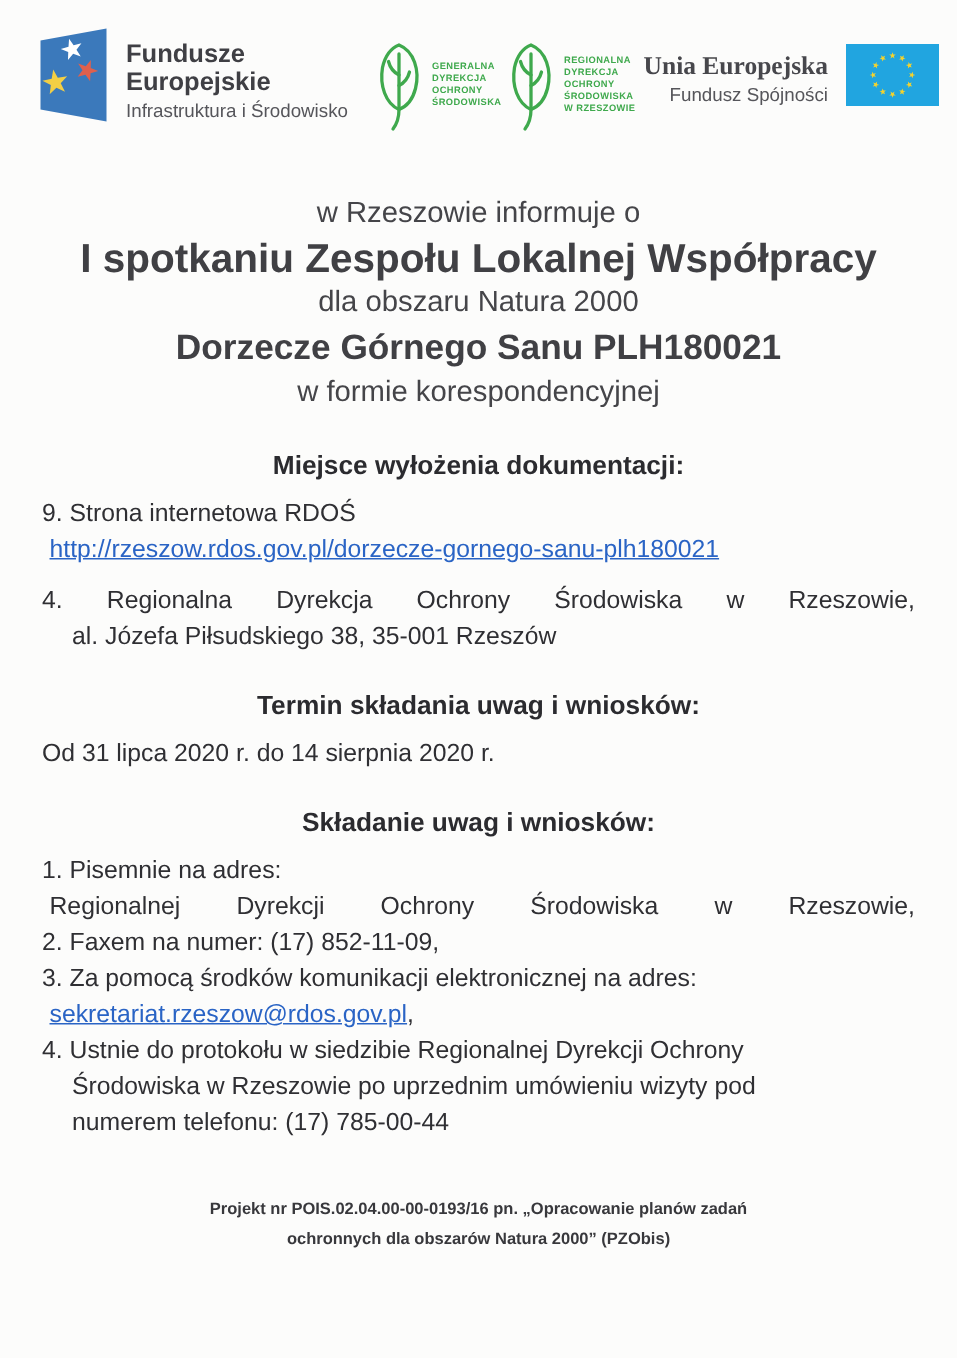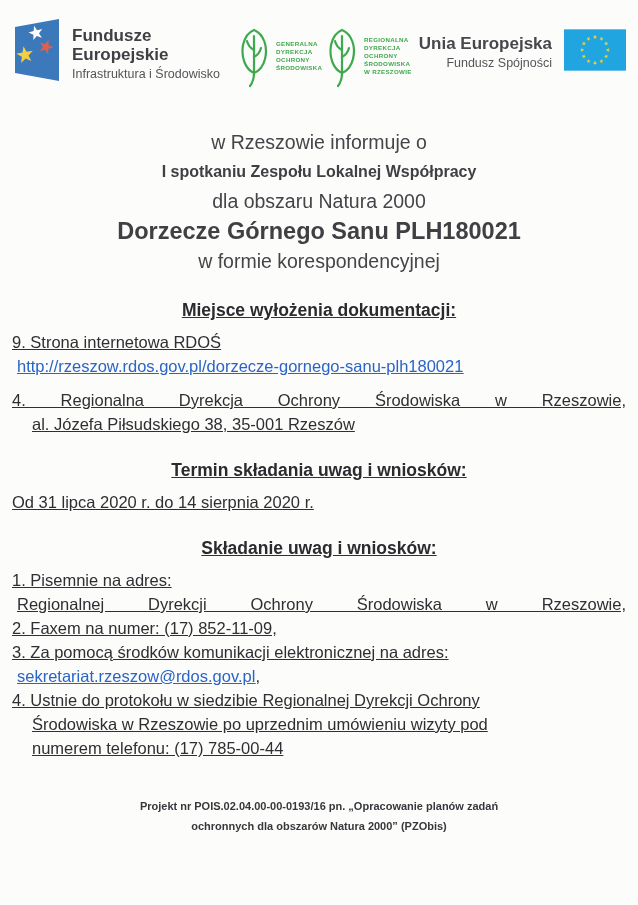--- a/index.html
+++ b/index.html
@@ -6,42 +6,42 @@
   .page{
     position:relative;
     width:638px;height:905px;
     margin:0 auto;
     background:#fcfcfb;
     font-family:"Liberation Sans", sans-serif;
     color:#303034;
     overflow:hidden;
   }
   
-  .logos{position:relative;height:104px;}
+  .logos{position:relative;height:104px;margin-left:12px;}
   .fe-logo{position:absolute;left:12px;top:18px;display:flex;align-items:flex-start;}
   .fe-flag{width:50px;height:64px;}
   .fe-text{margin-left:10px;padding-top:8px;}
   .fe-name{font-size:17px;line-height:19px;font-weight:bold;color:#3f3f44;}
   .fe-sub{font-size:12.5px;color:#55555a;margin-top:3px;}
   .leaf-logo{position:absolute;top:26px;}
   .leaf-logo.gdos{left:238px;}
   .leaf-logo.rdos{left:326px;}
   .leaf-logo svg{width:100px;height:62px;}
   .eu-logo{position:absolute;right:12px;top:26px;display:flex;align-items:flex-start;}
   .eu-text{text-align:right;padding-top:8px;}
-  .eu-title{font-size:17px;font-weight:bold;color:#47474c;}
+  .eu-title{font-size:17px;font-weight:bold;color:#47474c;font-family:Liberation Serif, serif;}
   .eu-sub{font-size:12.5px;color:#55555a;margin-top:2px;}
   .eu-flag{width:62px;height:44px;margin-left:12px;margin-top:2px;}
   
   .title-block{margin-top:24px;text-align:center;color:#454549;}
   .t-reg{font-size:19.5px;line-height:29px;}
-  .t-bold1{font-size:16px;line-height:30px;font-weight:bold;color:#404044;}
+  .t-bold1{font-size:27px;line-height:30px;font-weight:bold;color:#404044;}
   .t-bold2{font-size:23.5px;line-height:31px;font-weight:bold;color:#404044;}
   
-  .content{padding:0 12px;text-decoration:underline;}
+  .content{padding:0 28px;}
   h2.sec{font-size:17.5px;font-weight:bold;text-align:center;color:#2b2b2f;margin:24px 0 9px 0;}
   .li{font-size:16.5px;line-height:24px;color:#2f2f33;}
   .just{text-align:justify;text-align-last:justify;}
   .indent{padding-left:20px;}
   .small-ind{padding-left:5px;}
   .centered{font-size:16.5px;line-height:24px;text-align:left;color:#2f2f33;}
   .gap{margin-top:10px;}
   a.doclink{color:#2a64c5;text-decoration:underline;}
   .link-line{margin-bottom:8px;}
   

